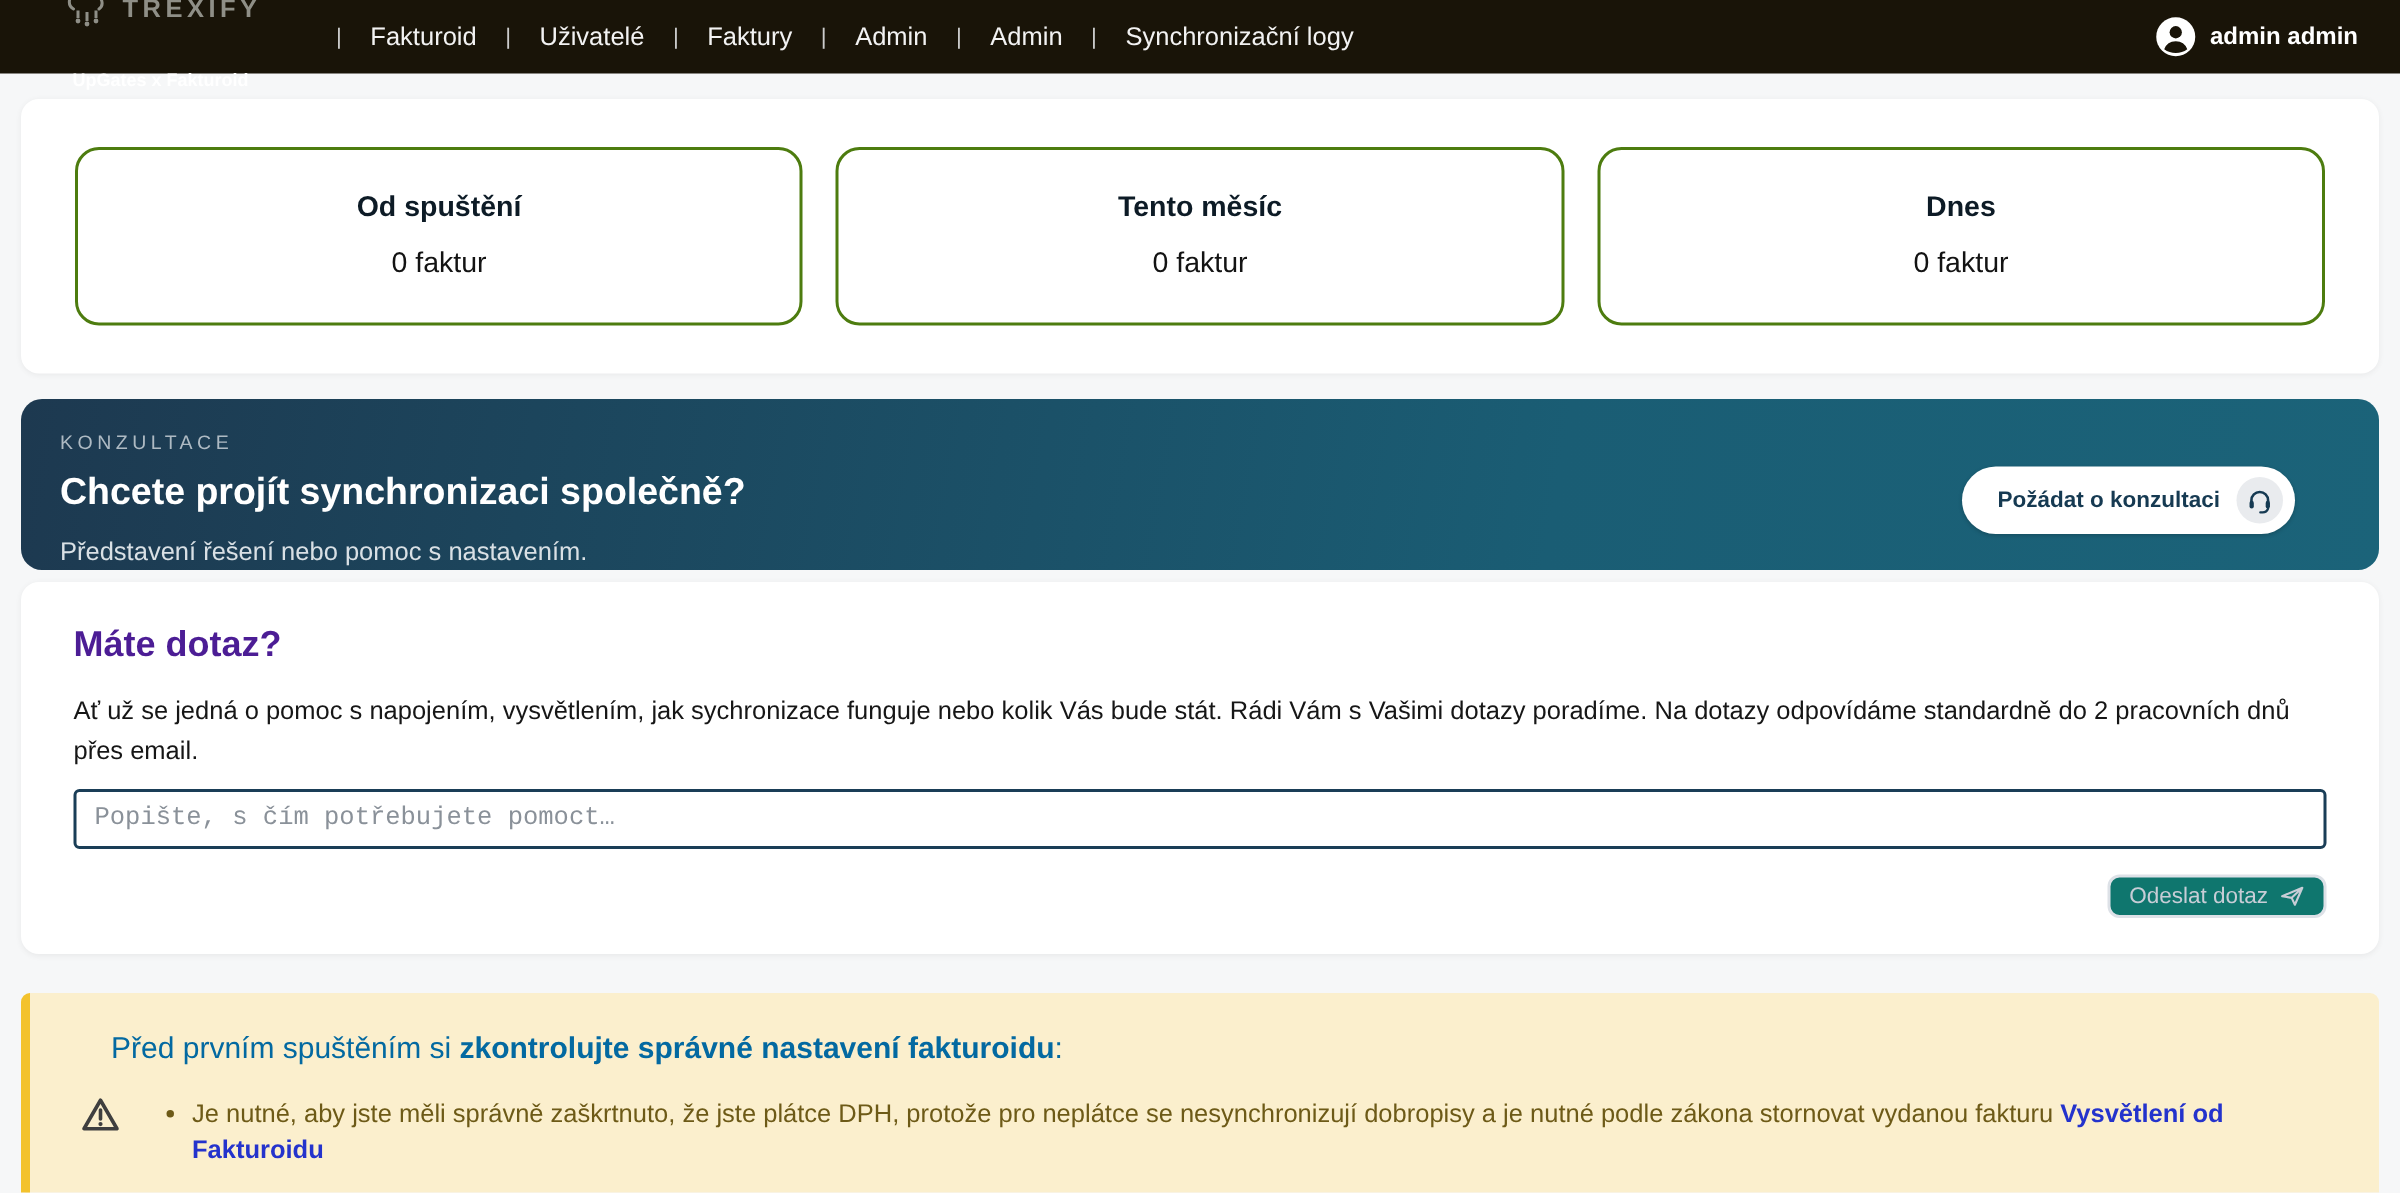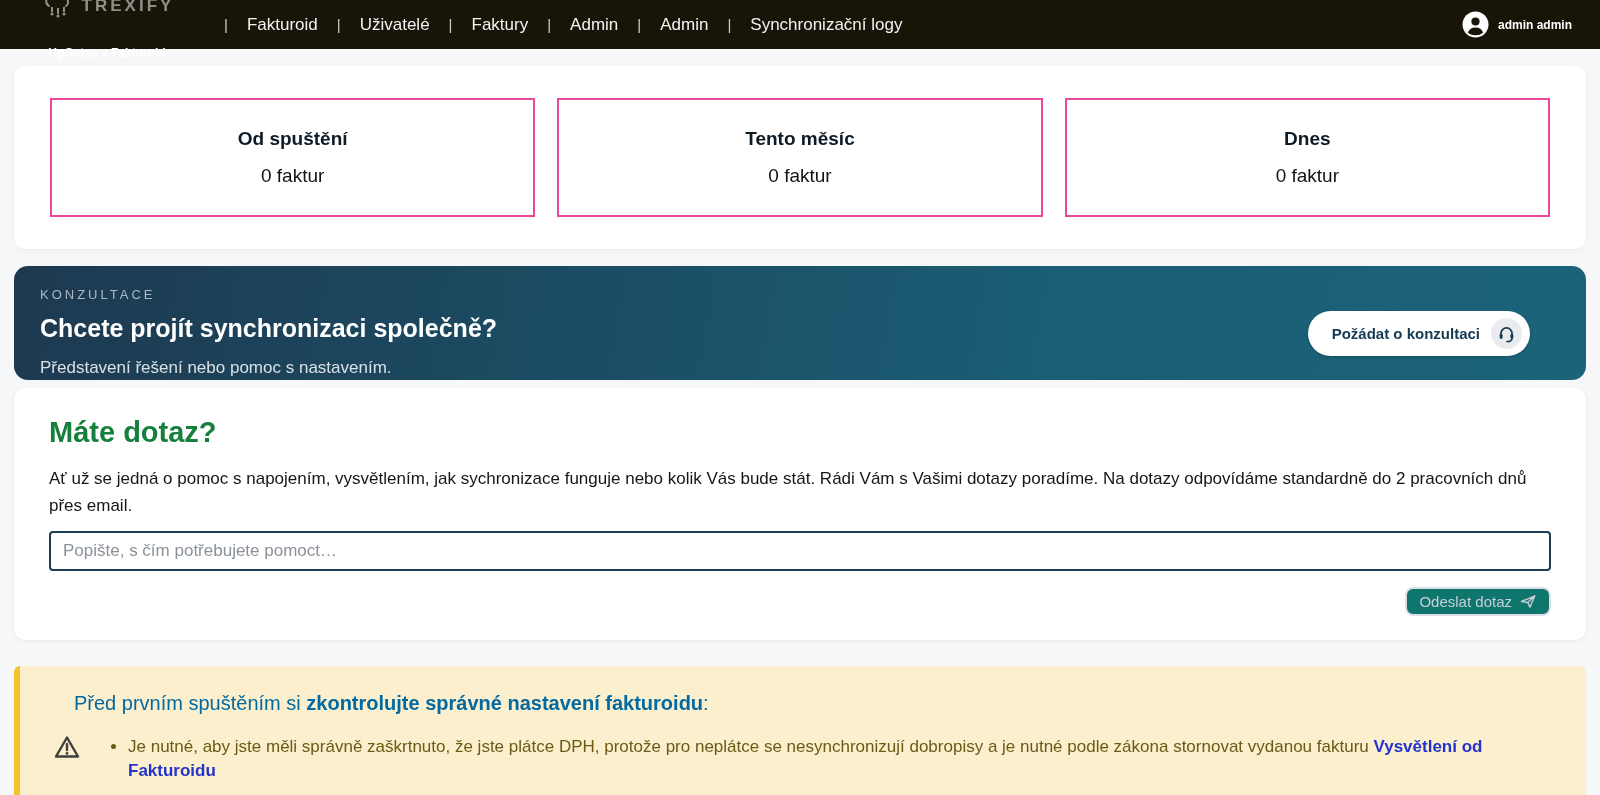--- a/index.html
+++ b/index.html
@@ -30,31 +30,31 @@
   }
   .nav-item.active { color:#f2c238; }
   .nav-item.active::after {
     content:""; position:absolute; left:-15px; right:-15px; bottom:0; height:4px;
     background:#e7b70e;
   }
   .nav-sep { color:#cccccc; font-size:15px; }
   .nav-user {
     margin-left:auto; margin-right:28px; display:flex; align-items:center; gap:9px;
   }
-  .nav-user-name { color:#ffffff; font-weight:bold; font-size:12px; }
+  .nav-user-name { color:#ffffff; font-weight:bold; font-size:16px; }
 
   
   .page { padding:17px 14px 0 14px; }
 
   .stats-card {
     background:#ffffff; border-radius:12px; box-shadow:0 1px 4px rgba(0,0,0,.06);
     padding:32px 36px; display:flex; gap:22px;
   }
   .stat-box {
-    flex:1; border:2px solid #ec4899; border-radius:0; height:119px;
+    flex:1; border:2px solid #4d7c0f; border-radius:16px; height:119px;
     display:flex; flex-direction:column; align-items:center; justify-content:center;
     gap:15px; background:#fff;
   }
   .stat-title { font-size:19px; font-weight:bold; color:#0d1b26; }
   .stat-value { font-size:19px; color:#131313; }
 
   
   .consult {
     margin-top:17px; height:114px; border-radius:14px;
     background:linear-gradient(100deg,#1d3950 0%,#1a5d74 65%,#1b6379 100%);
@@ -73,28 +73,28 @@
   .consult-btn-icon {
     width:31px; height:31px; border-radius:50%; background:#e9ebee;
     display:flex; align-items:center; justify-content:center;
   }
 
   
   .question-card {
     margin-top:8px; background:#ffffff; border-radius:12px;
     box-shadow:0 1px 4px rgba(0,0,0,.06); padding:28px 35px 24px 35px;
   }
-  .question-title { color:#15803d; font-size:29px; font-weight:bold; }
+  .question-title { color:#4c1d95; font-size:24px; font-weight:bold; }
   .question-body {
     margin-top:16px; font-size:17px; color:#161616; line-height:27px;
     max-width:1502px;
   }
   .question-textarea {
     margin-top:12px; width:100%; height:40px; border:2px solid #1a3e57;
-    border-radius:4px; resize:none; font-family:Liberation Sans, sans-serif;
+    border-radius:4px; resize:none; font-family:Liberation Mono, monospace;
     font-size:17px; padding:8px 12px; color:#222; outline:none;
   }
   .question-textarea::placeholder { color:#8a9199; }
   .question-actions { display:flex; justify-content:flex-end; margin-top:12px; }
   .submit-btn {
     background:#0f766e; border:2px solid #dde1e7; border-radius:8px;
     color:#c7cdd6; font-size:15px; padding:4px 12px; display:flex;
     align-items:center; gap:8px; cursor:default;
   }
 

